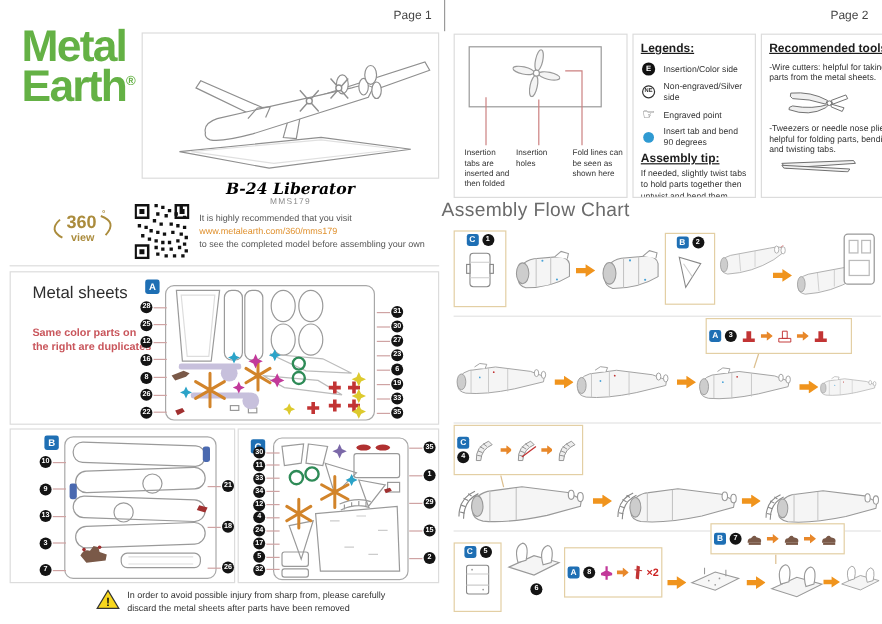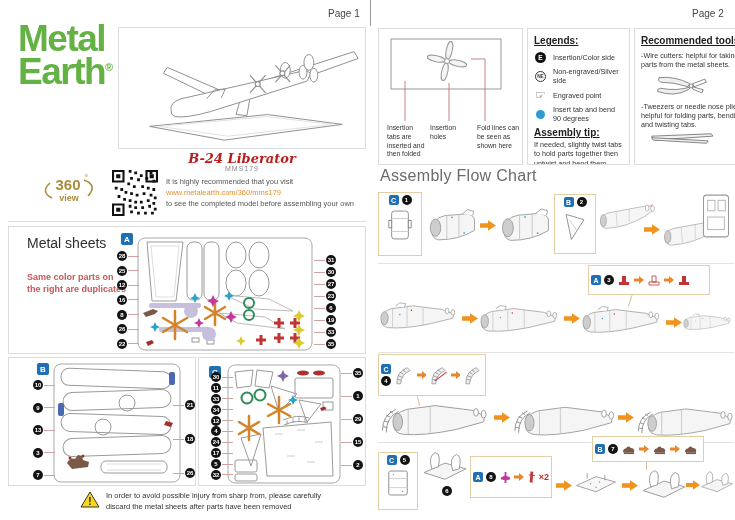--- a/index.html
+++ b/index.html
@@ -5,21 +5,21 @@
   *{margin:0;padding:0;box-sizing:border-box}
   html,body{background:#fff}
   #canvas{position:relative;width:735px;height:520px;background:#fff;overflow:hidden;
           font-family:"Liberation Sans",sans-serif;color:#3a3a3a}
   .abs{position:absolute}
   .b{border:1px solid #dcdcdc}
   .t-page{font-size:10px;color:#444}
   .logo-line{font-weight:bold;color:#64b145;font-size:37px;line-height:.9;letter-spacing:-1.5px}
   .reg{font-size:11px;vertical-align:super;letter-spacing:0}
   .tagline{margin-top:8px;font-size:10px;font-weight:bold;letter-spacing:1.8px;color:#555}
-  .model-title{font-family:"DejaVu Serif",serif;font-style:italic;font-weight:bold;font-size:13px;color:#b91c1c;text-align:center}
+  .model-title{font-family:"DejaVu Serif",serif;font-style:italic;font-weight:bold;font-size:13px;color:#000000;text-align:center}
   .sku{font-size:7px;color:#888;text-align:center;letter-spacing:1px;margin-top:1px}
   .visit{font-size:7.5px;color:#555;line-height:1.45}
   .url{color:#e0912e}
   .h-metal{font-size:14px;color:#2e2e2e}
   .note{font-size:9px;font-weight:bold;color:#c9565c;line-height:1.35}
   .tagbox{width:12px;height:12px;background:#1e6fb4;color:#fff;font-size:8px;font-weight:bold;
           display:flex;align-items:center;justify-content:center;border-radius:2px;flex:none}
   .co{width:10px;height:10px;min-width:10px;border-radius:50%;background:#141414;color:#fff;font-size:6px;
       font-weight:bold;display:flex;align-items:center;justify-content:center;line-height:1;flex:none}
   .co-col{display:flex;flex-direction:column;justify-content:space-between}
@@ -623,21 +623,21 @@
       <svg width="72" height="26" style="margin:3px 0 3px 8px">
           <use href="#s-cutter" width="72" height="26"></use>
         </svg>
       <div class="tool-text">-Tweezers or needle nose pliers: helpful for folding parts, bending and twisting tabs.</div>
       <svg width="76" height="11" style="margin:3px 0 1px 4px">
           <use href="#s-tweezer" width="76" height="11"></use>
         </svg>
 
     </div>
 
-    <div class="abs h-flow" style="left:380px;top:167px">Assembly Flow Chart</div>
+    <div class="abs h-flow" style="left:368px;top:167px">Assembly Flow Chart</div>
 
     <div class="row" style="top:186px;height:76px">
       <div class="inset" style="left:0;top:6px;width:44px;height:64px">
         <div class="inset-row">
           <span class="tagbox" style="width:10px;height:10px;font-size:7px">C</span>
           <span class="co">1</span>
         </div>
         <svg width="26" height="36">
             <use href="#s-flat-gondola" width="26" height="36"></use>
           </svg>

